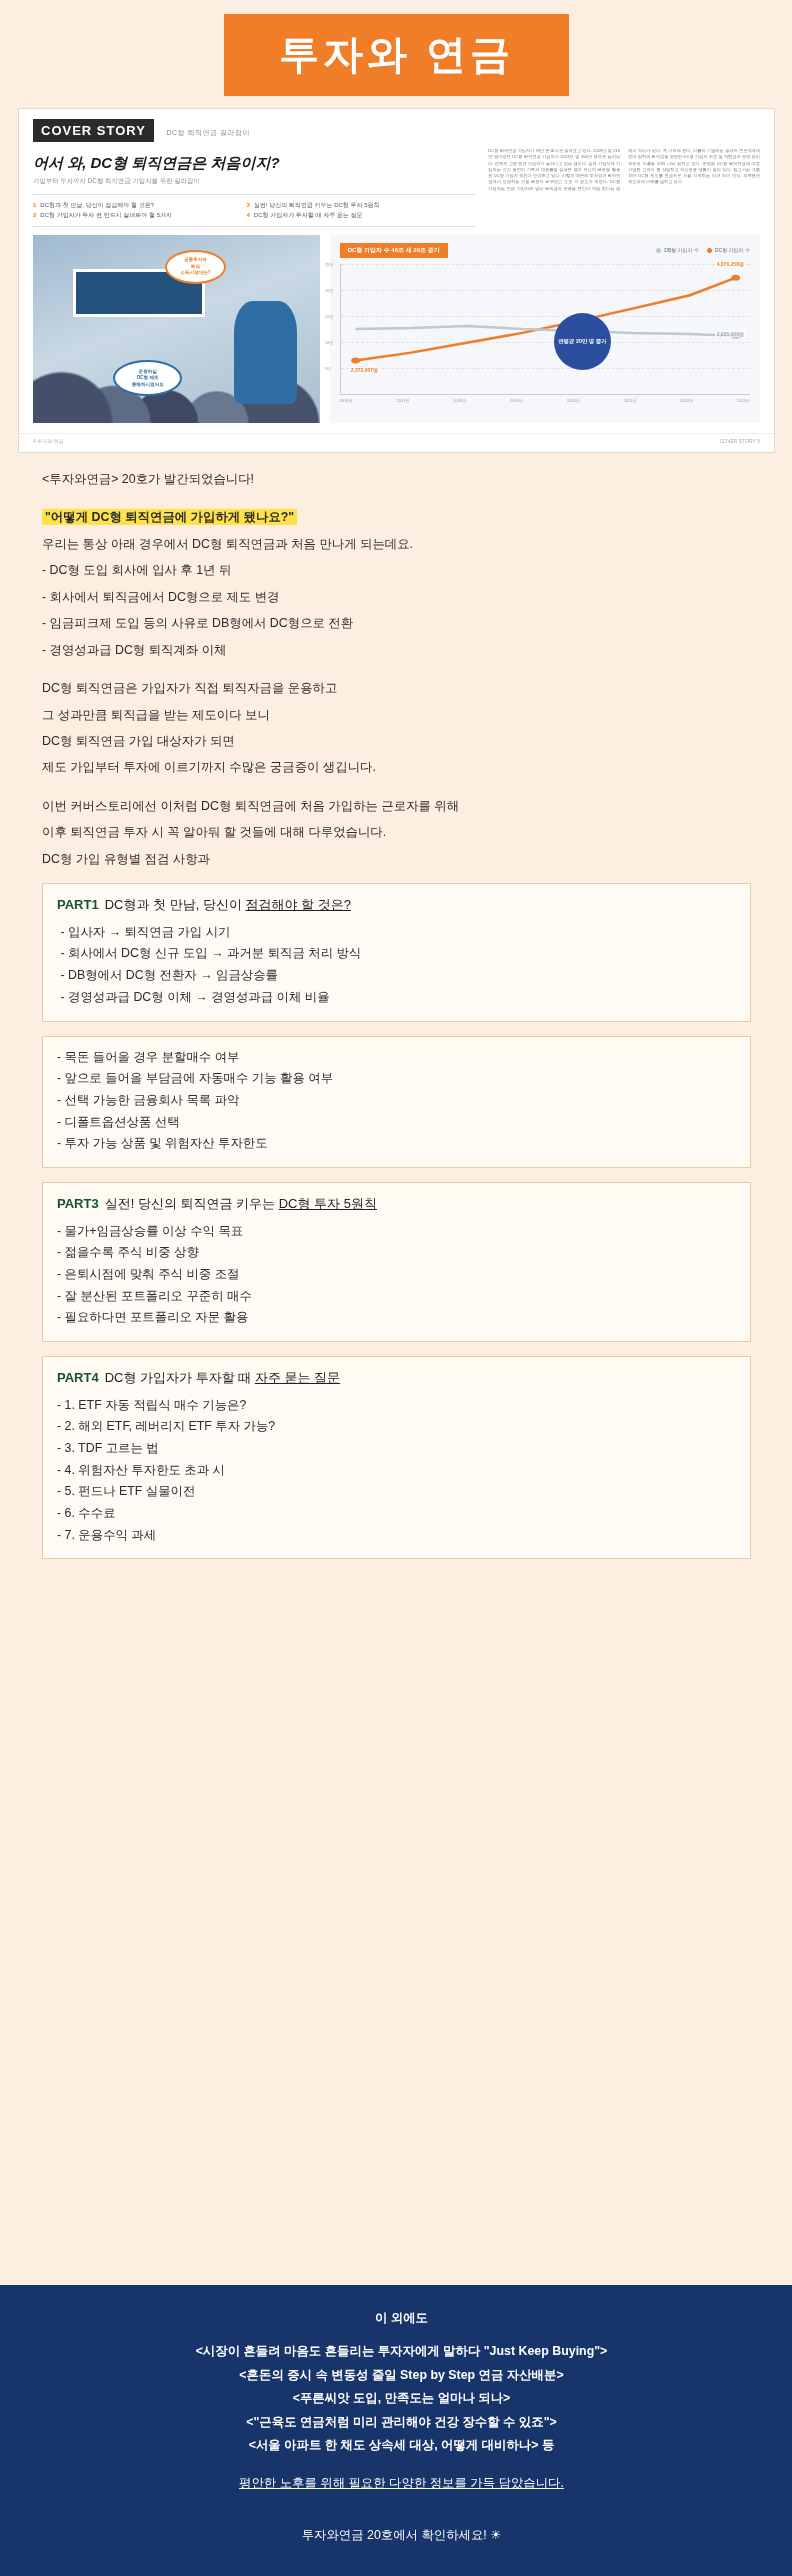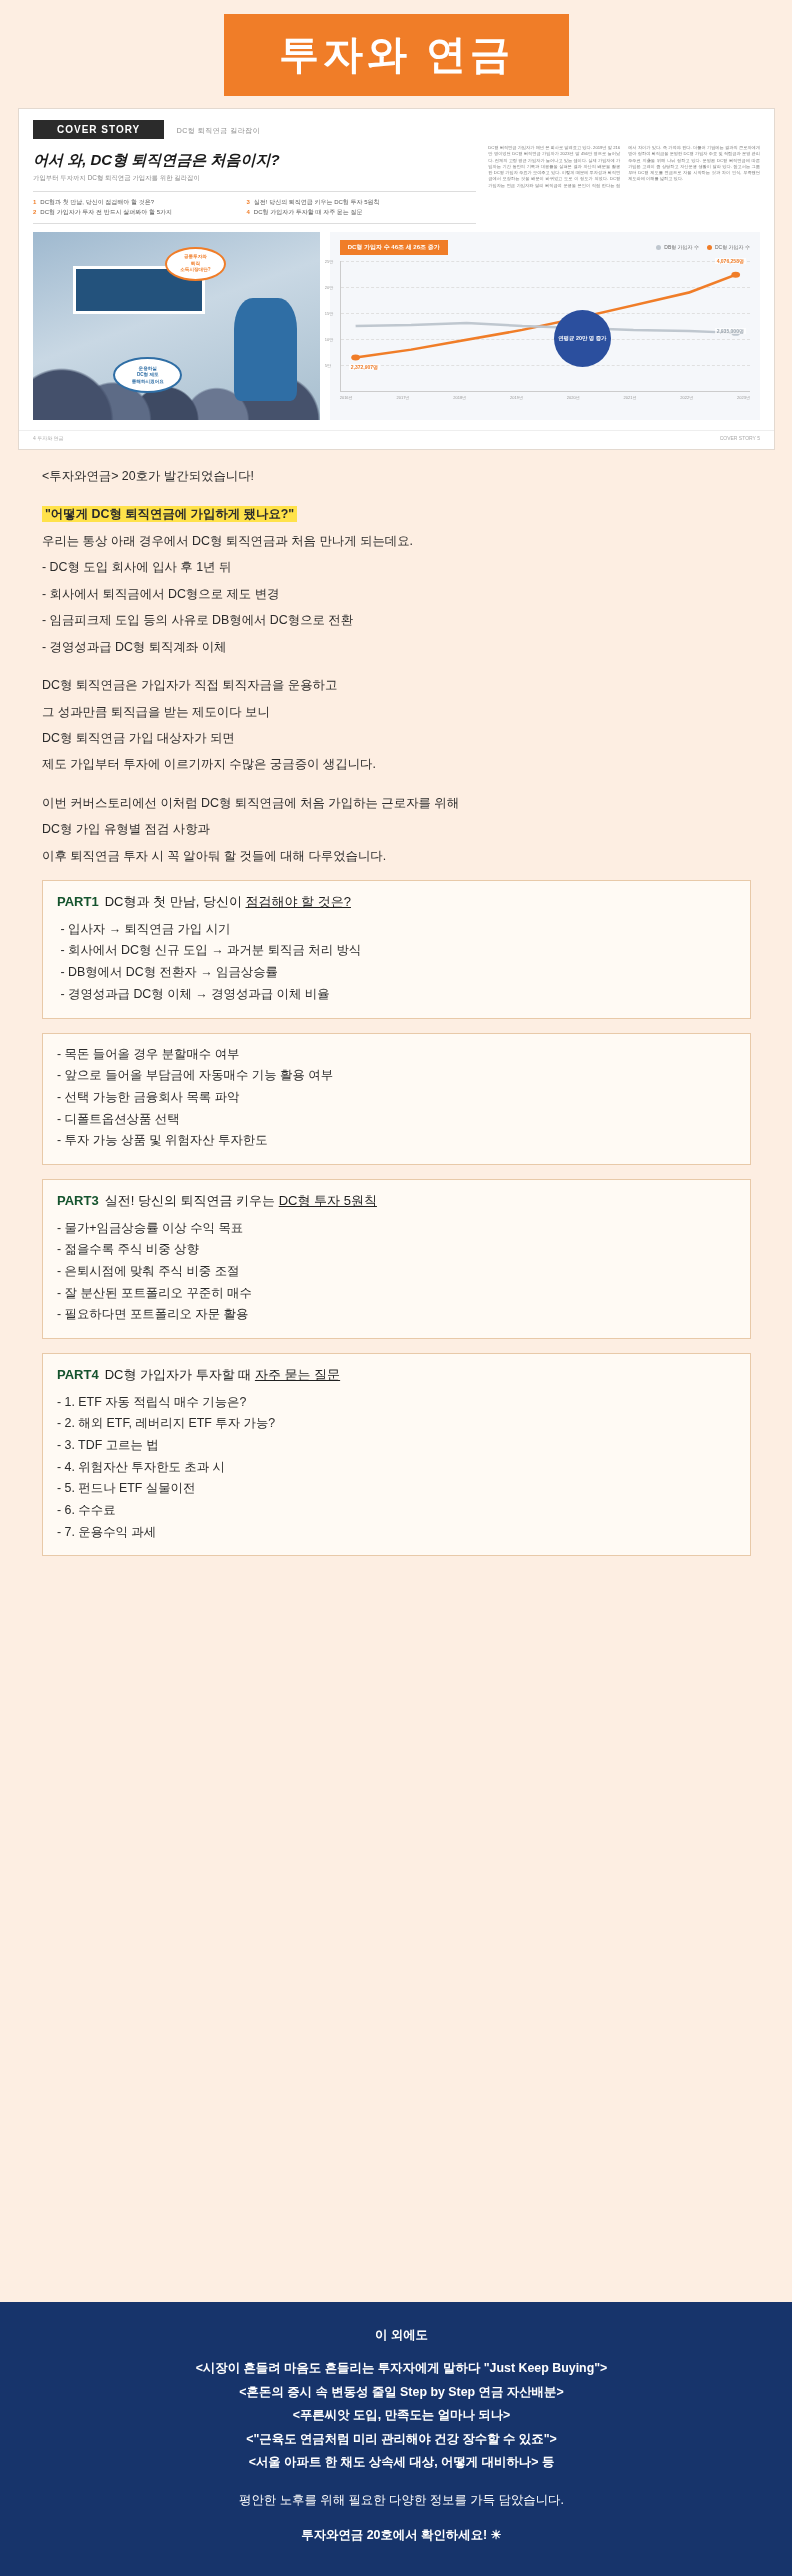--- a/index.html
+++ b/index.html
@@ -49,24 +49,24 @@
     overflow: hidden;
   }
   .spread-top {
     display: flex;
     gap: 10px;
     padding: 10px 14px 6px 14px;
   }
   .cover-badge {
     background: #2b2b2b;
     color: #fff;
-    font-size: 10px;
+    font-size: 13px;
     font-weight: bold;
     letter-spacing: 1px;
-    padding: 4px 24px;
+    padding: 4px 8px;
     display: inline-block;
   }
   .cover-sub {
     font-size: 7px;
     color: #8a8a8a;
     margin-left: 8px;
     letter-spacing: 0.5px;
   }
   .spread-cols {
     display: flex;
@@ -307,22 +307,22 @@
     background: #17346b;
     color: #ffffff;
     text-align: center;
     padding: 22px 20px 28px 30px;
     font-size: 12.4px;
     line-height: 1.9;
     margin-top: auto;
   }
   .footer .f-head { margin-bottom: 10px; font-weight: bold; }
   .footer .f-list div { font-weight: bold; }
-  .footer .f-tail { margin-top: 14px; }
-  .footer .f-cta { margin-top: 12px; font-weight: bold; }
+  .footer .f-tail { margin-top: 14px; text-decoration: underline; }
+  .footer .f-cta { margin-top: 29px; font-weight: normal; }
   .u { text-decoration: underline; }
 </style>
 </head>
 <body>
 
 <div class="page">
 
   <div class="header">
     <div class="title-box">투자와 연금</div>
   </div>
@@ -444,22 +444,22 @@
     <p>- 회사에서 퇴직금에서 DC형으로 제도 변경</p>
     <p>- 임금피크제 도입 등의 사유로 DB형에서 DC형으로 전환</p>
     <p>- 경영성과급 DC형 퇴직계좌 이체</p>
     <div class="gap"></div>
     <p>DC형 퇴직연금은 가입자가 직접 퇴직자금을 운용하고</p>
     <p>그 성과만큼 퇴직급을 받는 제도이다 보니</p>
     <p>DC형 퇴직연금 가입 대상자가 되면</p>
     <p>제도 가입부터 투자에 이르기까지 수많은 궁금증이 생깁니다.</p>
     <div class="gap"></div>
     <p>이번 커버스토리에선 이처럼 DC형 퇴직연금에 처음 가입하는 근로자를 위해</p>
+    <p>이후 퇴직연금 투자 시 꼭 알아둬 할 것들에 대해 다루었습니다.</p>
     <p>DC형 가입 유형별 점검 사항과</p>
-    <p>이후 퇴직연금 투자 시 꼭 알아둬 할 것들에 대해 다루었습니다.</p>
 
     <div class="part">
       <div class="part-title">
         <span class="part-label">PART1</span><span>DC형과 첫 만남, 당신이 </span><span class="u">점검해야 할 것은?</span>
       </div>
       <div class="ul">
         <div> - 입사자 → 퇴직연금 가입 시기</div>
         <div> - 회사에서 DC형 신규 도입 → 과거분 퇴직금 처리 방식</div>
         <div> - DB형에서 DC형 전환자 → 임금상승률</div>
         <div> - 경영성과급 DC형 이체 → 경영성과급 이체 비율</div>

